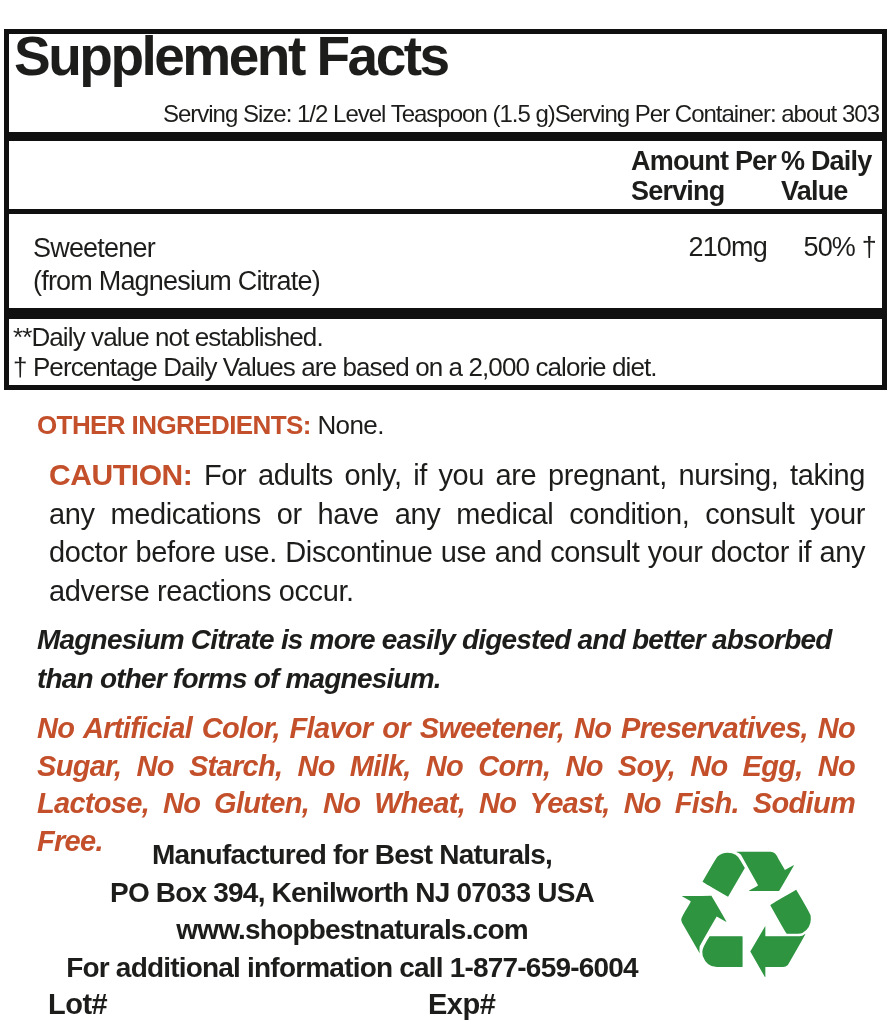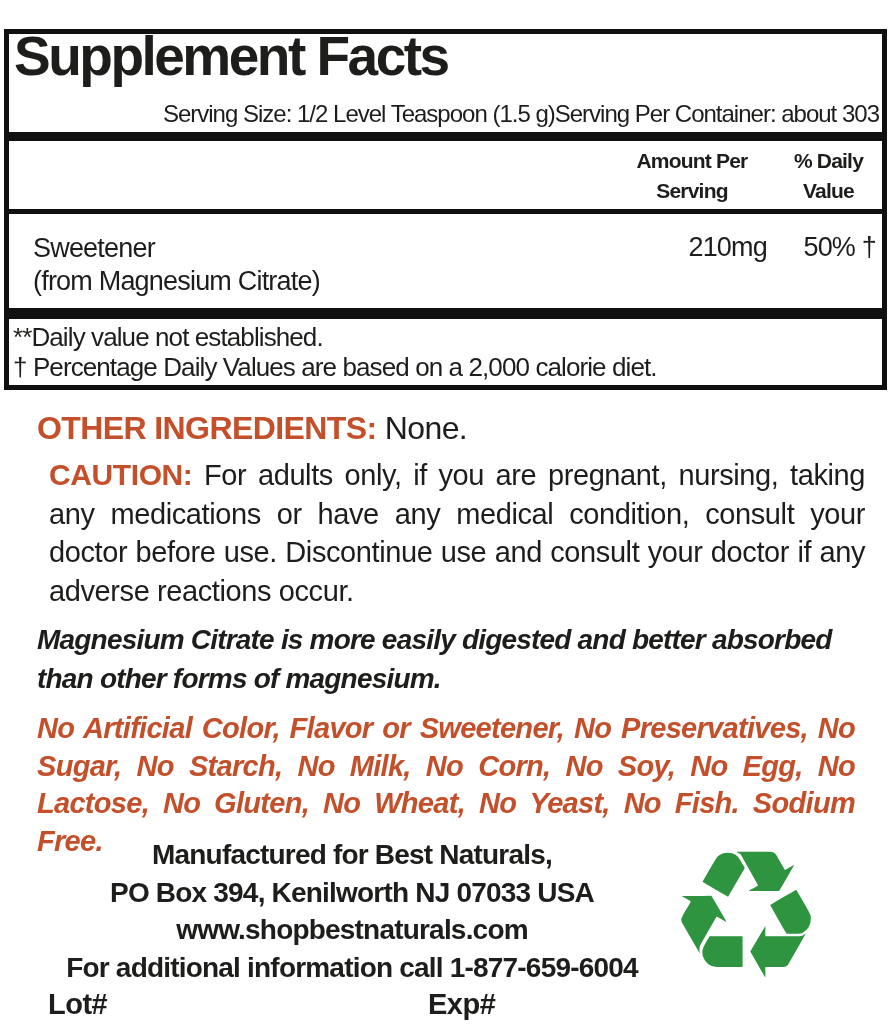--- a/index.html
+++ b/index.html
@@ -11,33 +11,33 @@
   .panel{position:absolute;left:4px;top:5px;width:883px;height:361px;
     border:5px solid #101010;box-sizing:border-box;background:#fff;margin-top:24px;}
   .sf-title{position:absolute;left:5px;top:-9px;font-size:55px;font-weight:bold;
     letter-spacing:-2.5px;line-height:62px;white-space:nowrap;}
   .sf-serving-row{position:absolute;left:3px;right:3px;top:66px;display:flex;
     justify-content:flex-end;font-size:24px;letter-spacing:-1px;white-space:nowrap;}
   .bar{position:absolute;left:0;right:0;background:#101010;}
   .bar1{top:98px;height:9px;}
   .sep{position:absolute;left:0;right:0;top:175px;height:5px;background:#101010;}
   .bar2{top:274px;height:11px;}
-  .sf-headers{position:absolute;top:112px;right:6px;display:flex;gap:14px;
-    text-align:center;font-weight:bold;font-size:21px;line-height:30px;letter-spacing:-0.8px;}
+  .sf-headers{position:absolute;top:112px;right:6px;display:flex;
+    text-align:left;font-weight:bold;font-size:27px;line-height:30px;letter-spacing:-0.8px;}
   .amount-col{width:150px;}
   .dv-col{width:95px;}
   .sf-row{position:absolute;left:0;right:6px;top:198px;display:flex;
     justify-content:space-between;font-size:27px;letter-spacing:-0.8px;}
   .nutrient{padding-left:24px;line-height:33px;}
   .vals{display:flex;gap:14px;text-align:right;}
   .sf-footnotes{position:absolute;left:4px;top:288px;font-size:26px;line-height:30px;
     letter-spacing:-0.9px;white-space:nowrap;}
   
   .red{color:#c3502b;font-weight:bold;}
-  .other{position:absolute;left:37px;top:410px;font-size:32px;letter-spacing:-0.6px;}
+  .other{position:absolute;left:37px;top:410px;font-size:26px;letter-spacing:-0.6px;}
   .caution{position:absolute;left:37px;top:444px;width:816px;font-size:29px;
     line-height:38.5px;text-align:justify;letter-spacing:-0.4px;margin:12px;}
   .caution .red{font-size:30px;}
   .absorb{position:absolute;left:37px;top:620px;width:818px;font-size:28px;line-height:39px;
     font-weight:bold;font-style:italic;letter-spacing:-0.8px;margin:0;}
   .freeof{position:absolute;left:37px;top:710px;width:818px;font-size:29px;line-height:37.5px;
     font-weight:bold;font-style:italic;color:#c3502b;text-align:justify;
     letter-spacing:-0.7px;word-spacing:2px;margin:0;}
   
   .mfg{position:absolute;left:0;top:836px;width:704px;text-align:center;

